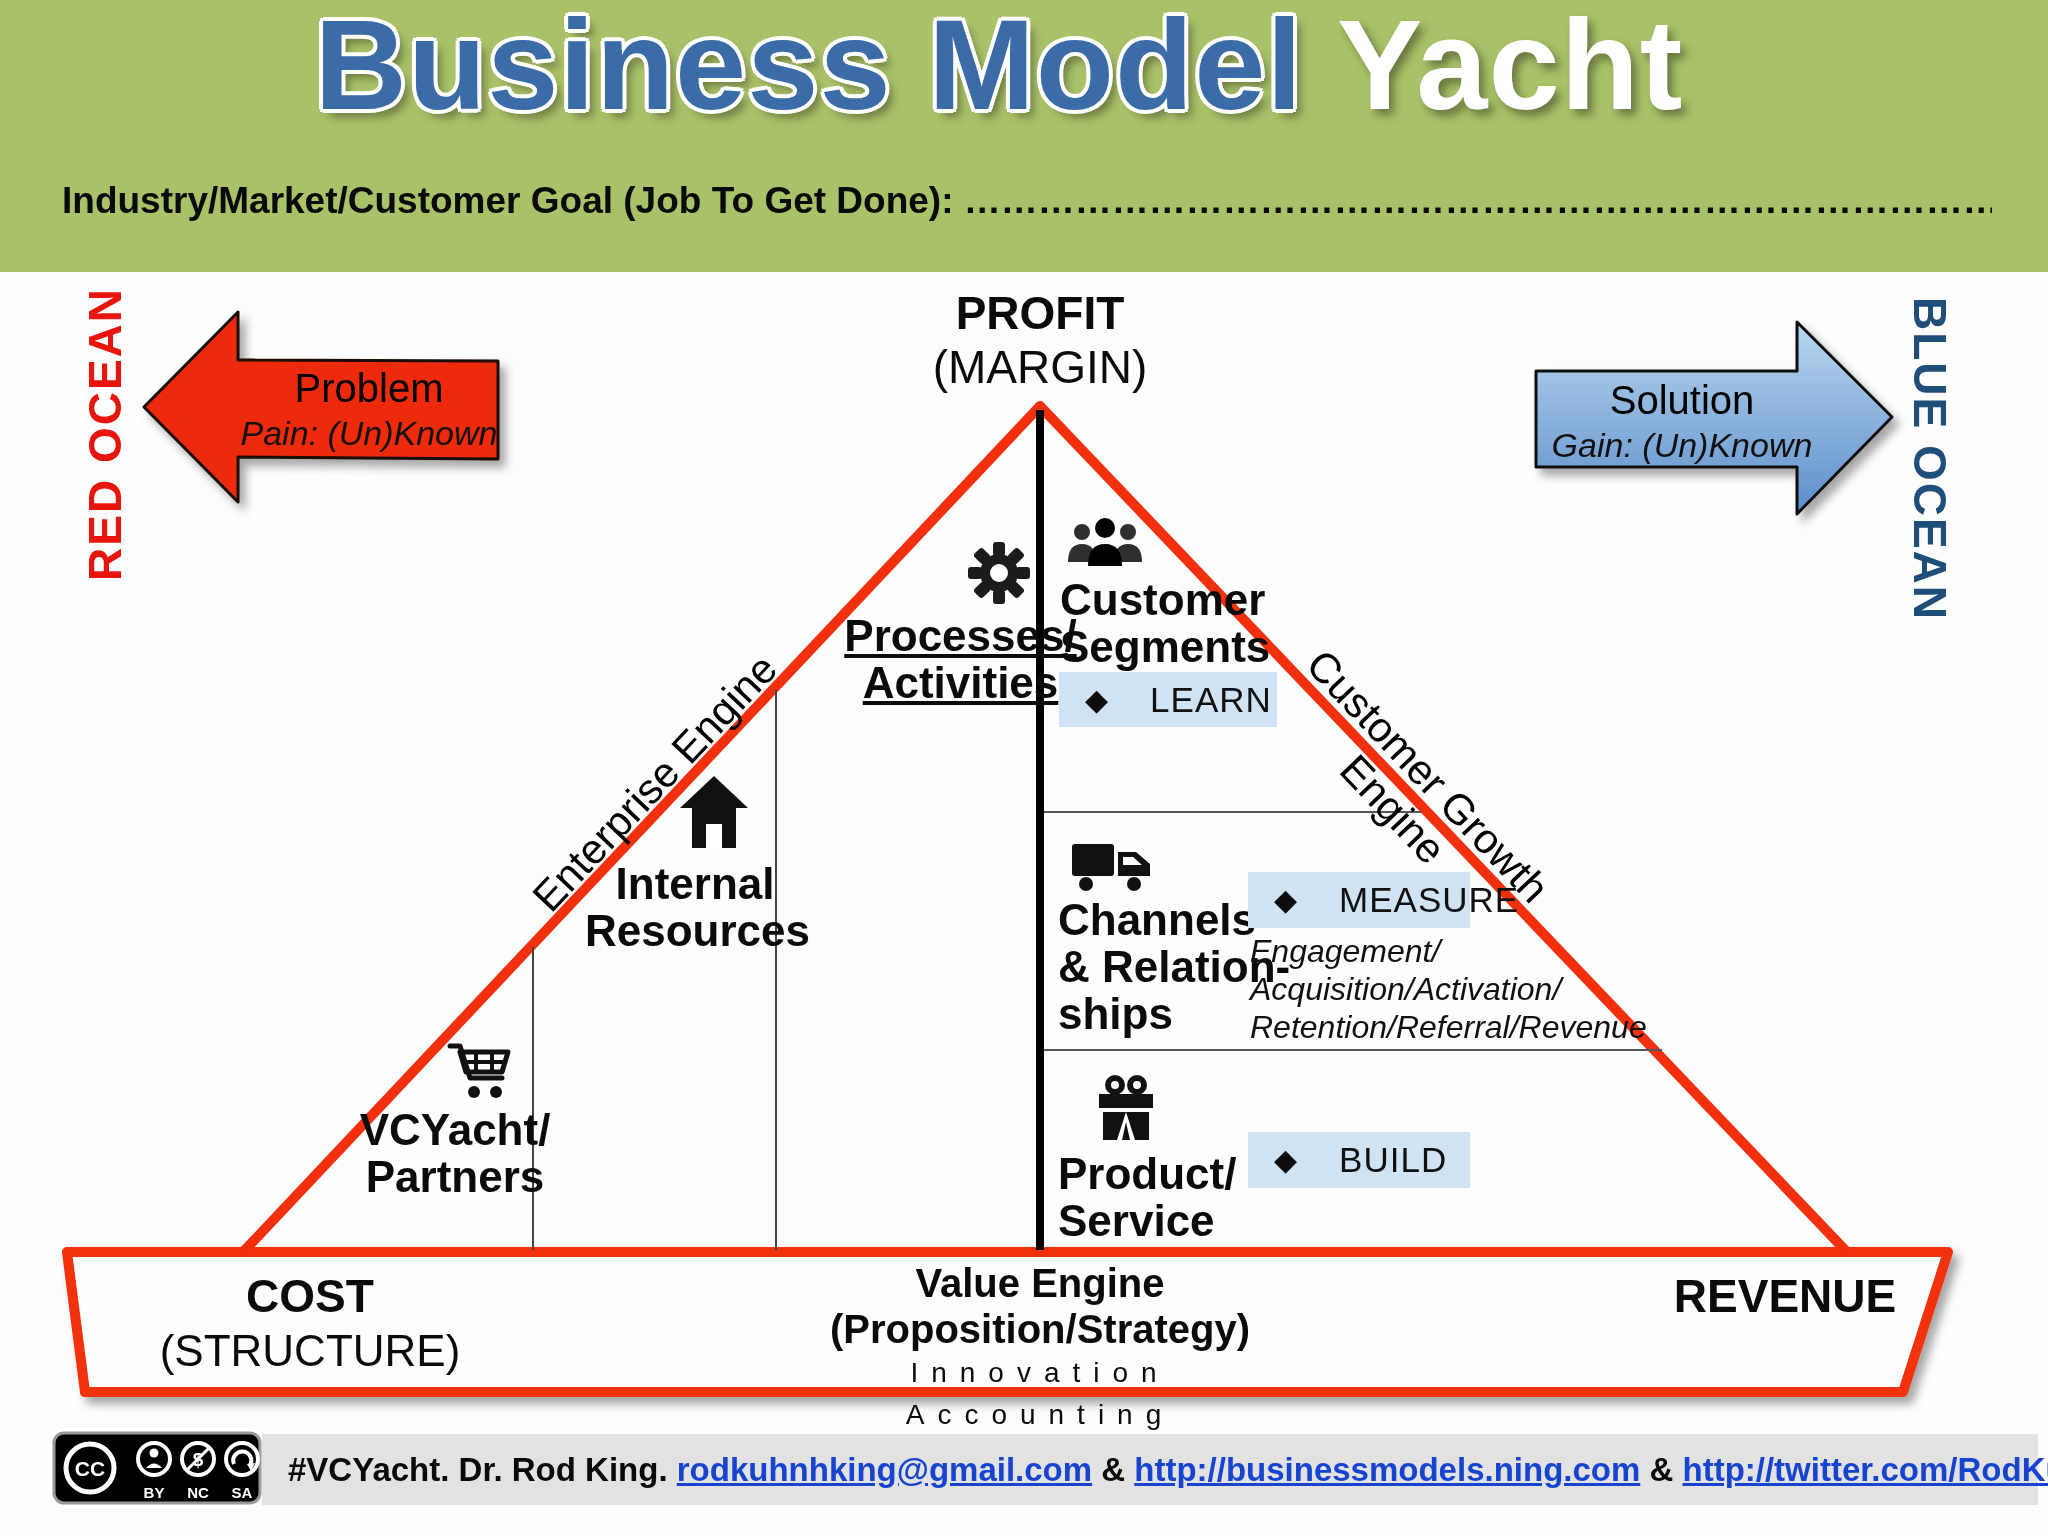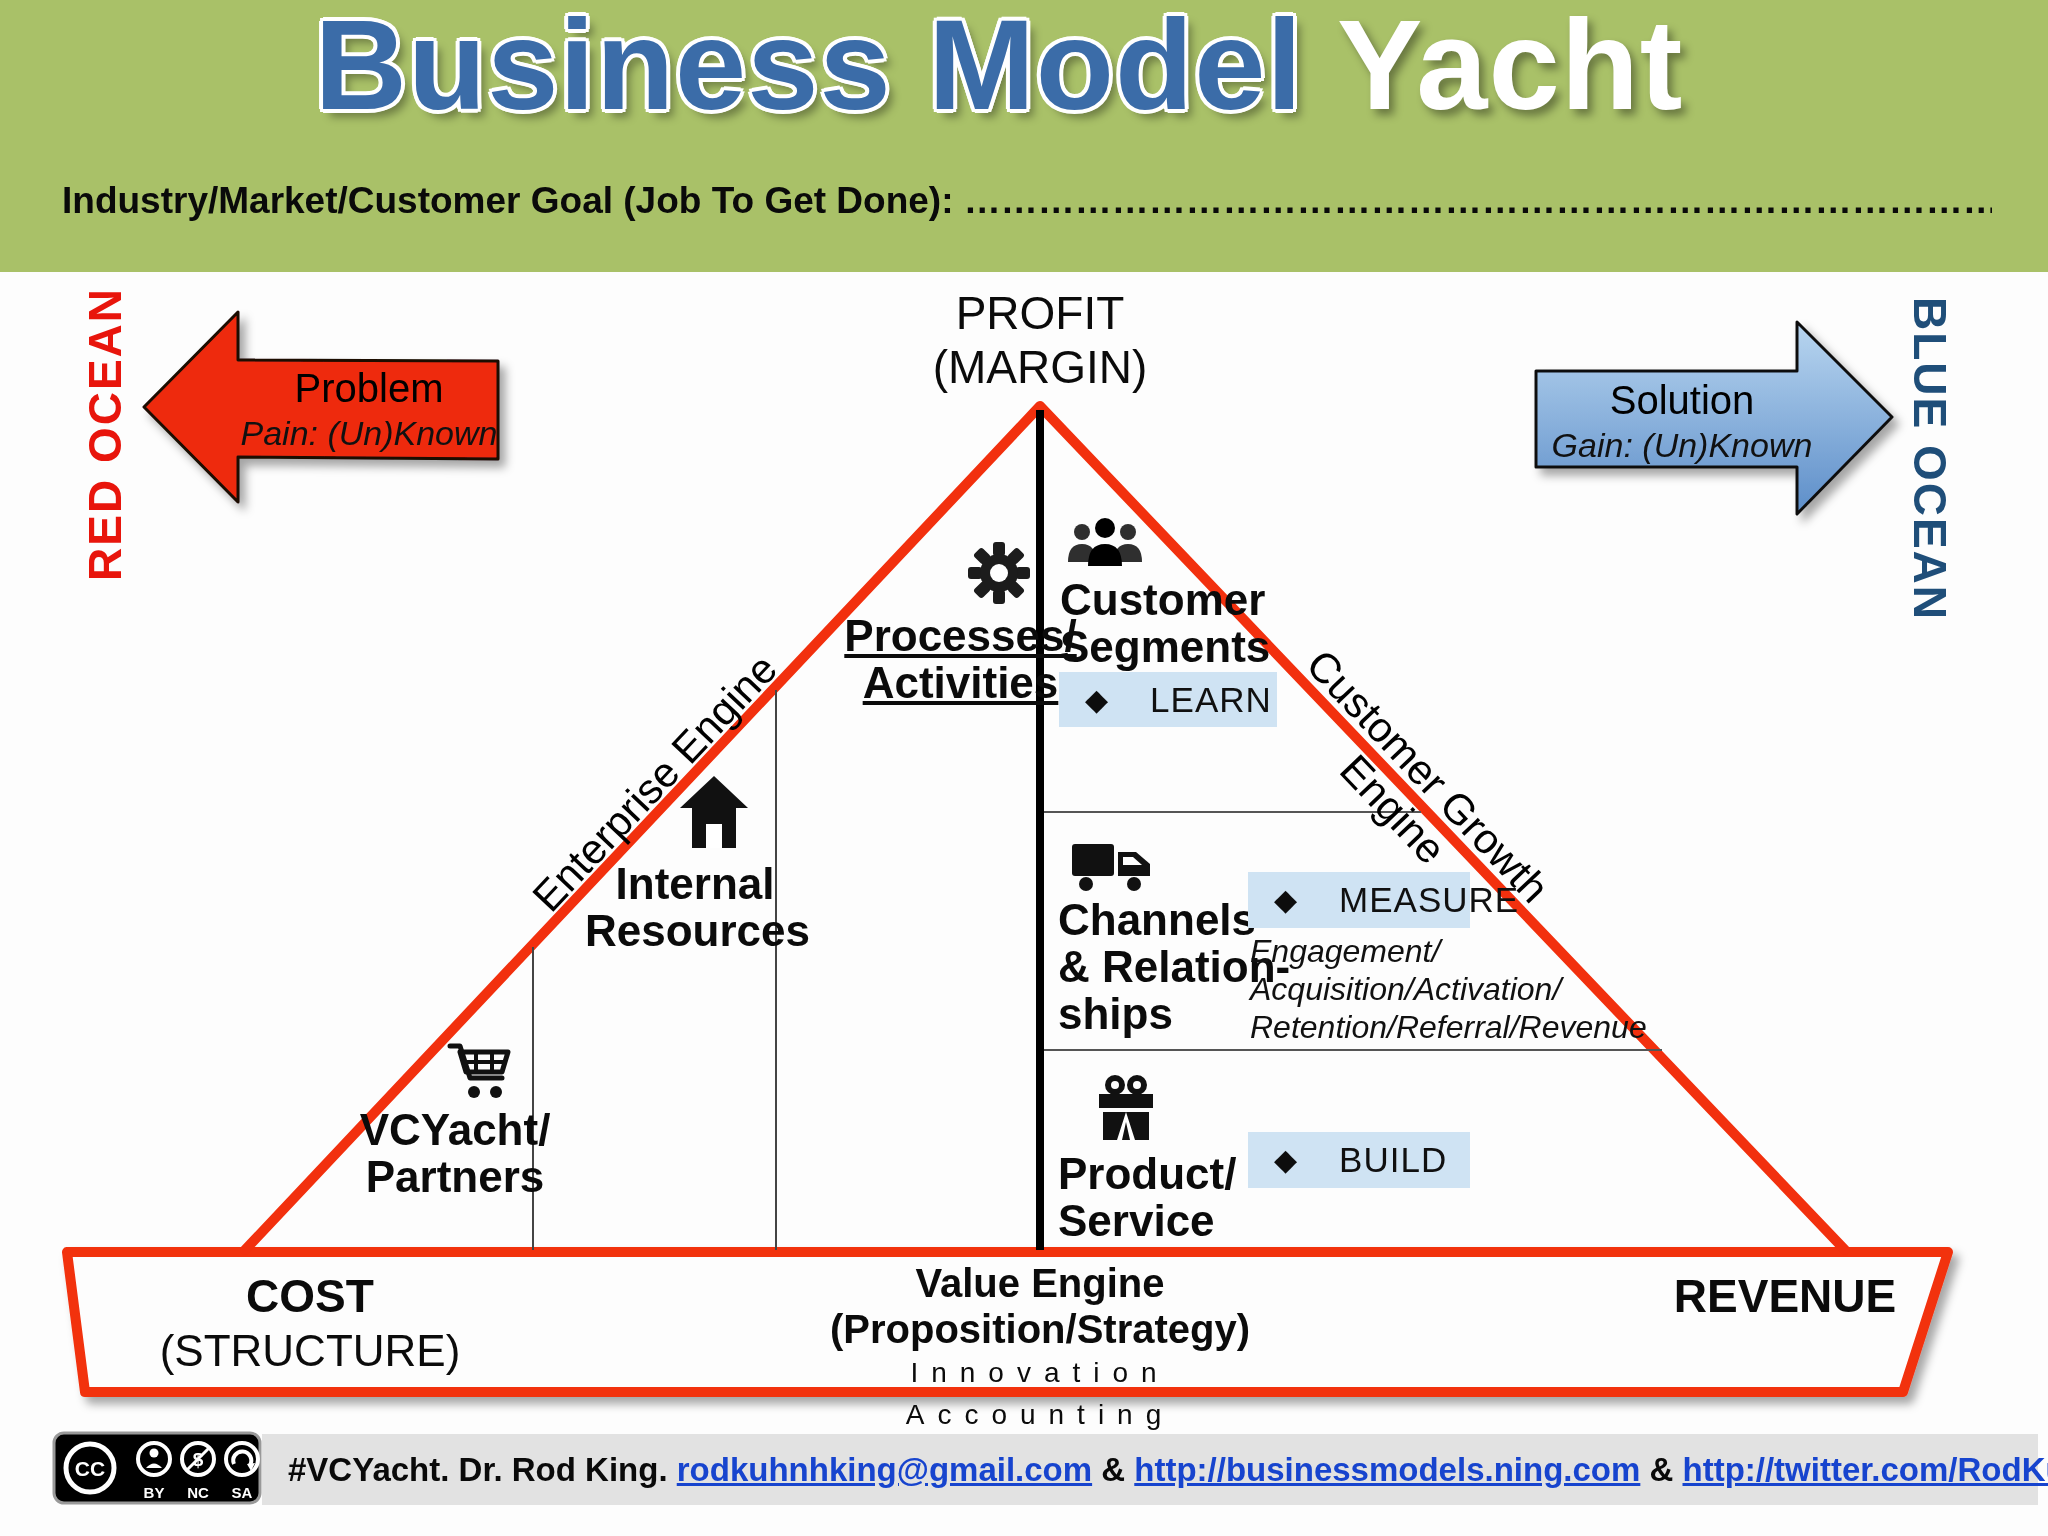--- a/index.html
+++ b/index.html
@@ -19,21 +19,21 @@
   
   .ocean{position:absolute;font-size:46px;font-weight:bold;letter-spacing:2px;text-align:center;}
   .ocean-red{left:-57px;top:407px;width:324px;color:#e8150c;transform:rotate(-90deg);}
   .ocean-blue{left:1758px;top:432px;width:344px;color:#1f4e79;transform:rotate(90deg);}
   
   .arrow-text{position:absolute;text-align:center;}
   .arrow-title{font-size:40px;font-weight:normal;line-height:48px;color:#000;}
   .arrow-sub{font-size:34px;font-style:italic;line-height:42px;color:#111;}
   
   .apex{position:absolute;left:865px;top:286px;width:350px;text-align:center;}
-  .apex-l1{font-size:46px;font-weight:normal;line-height:54px;}
+  .apex-l1{font-size:46px;font-weight:bold;line-height:54px;}
   .apex-l2{font-size:46px;line-height:54px;}
   
   .engine{position:absolute;font-size:42px;color:#000;text-align:center;}
   .engine-left{left:425px;top:759px;width:460px;transform:rotate(-46.8deg);}
   .engine-right{left:1185px;top:745px;width:450px;transform:rotate(46.5deg);}
   
   .sec{position:absolute;font-size:44px;font-weight:bold;line-height:47px;}
   .sec-center{text-align:center;}
   .detail{position:absolute;font-size:32px;font-style:italic;line-height:38px;color:#111;}
   

